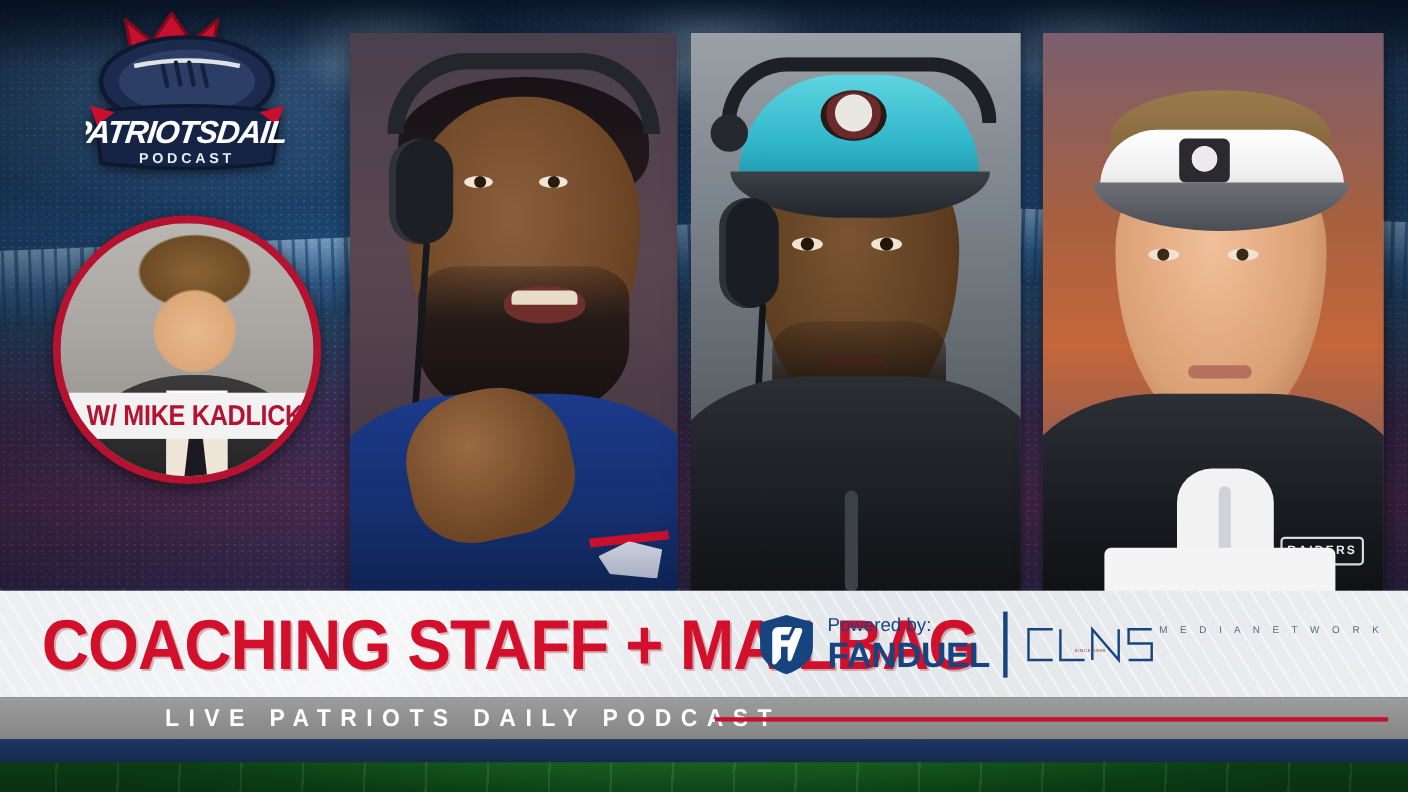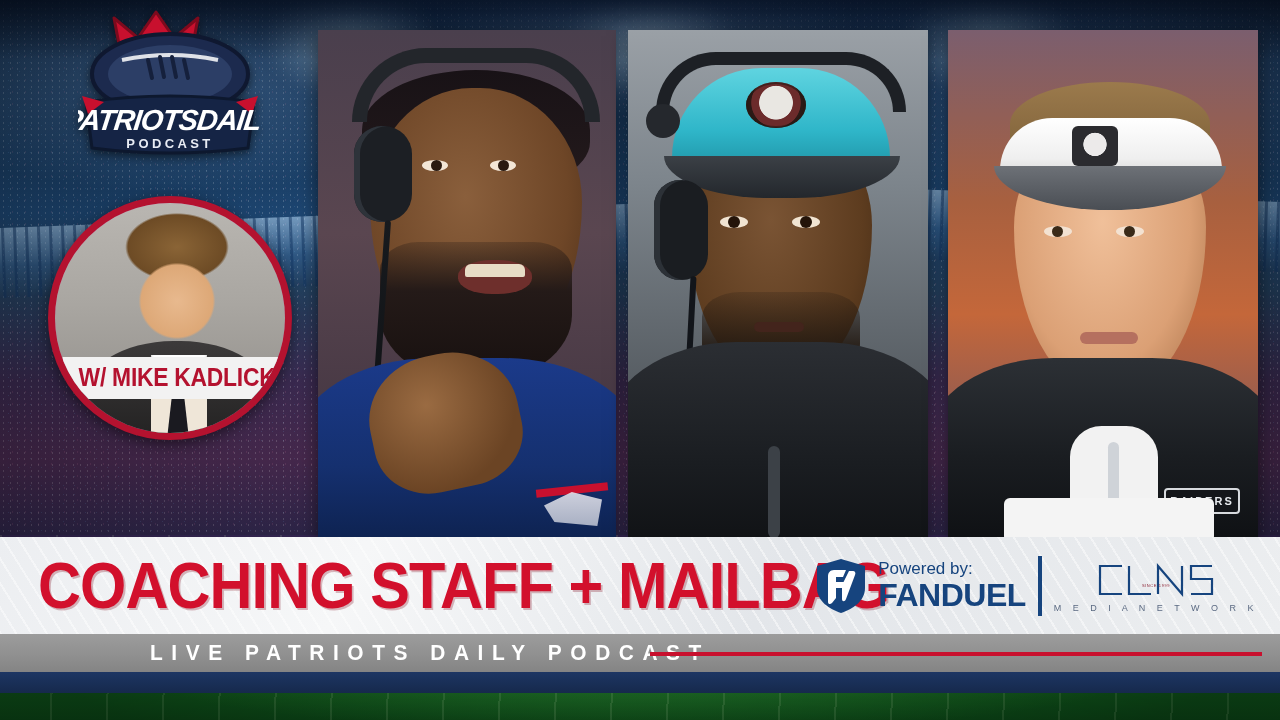--- a/index.html
+++ b/index.html
@@ -216,21 +216,21 @@
   }
 
   .sponsors { position:absolute; right:22px; top:0; height:97px; display:flex; align-items:center; gap:12px; z-index:2; }
   .fanduel { display:flex; align-items:center; gap:11px; }
   .fd-shield { width:52px; height:56px; }
   .fd-words { line-height:1; }
   .fd-powered { font-size:17px; color:#16447e; margin-bottom:2px; font-weight:normal; }
   .fd-name { font-size:32px; font-weight:bold; color:#16447e; letter-spacing:-0.5px; line-height:1.02; }
   .fd-sub { font-size:28px; color:#16447e; letter-spacing:-0.3px; line-height:1.05; }
   .sp-divider { width:4px; height:60px; background:#16447e; }
-  .clns { display:flex; flex-direction:column; align-items:center; }
+  .clns { display:flex; flex-direction:row; align-items:flex-start; }
   .clns-mark { width:126px; height:42px; }
   .clns-sub { font-size:9px; color:#5b6a82; letter-spacing:4.5px; margin-top:2px; }
 
   
   .sub-band {
     position:absolute; left:0; top:634px; width:1280px; height:38px;
     background:linear-gradient(180deg,#9c9c9c 0%,#909090 55%,#848484 100%);
     display:flex; align-items:center;
   }
   .sub-text {

